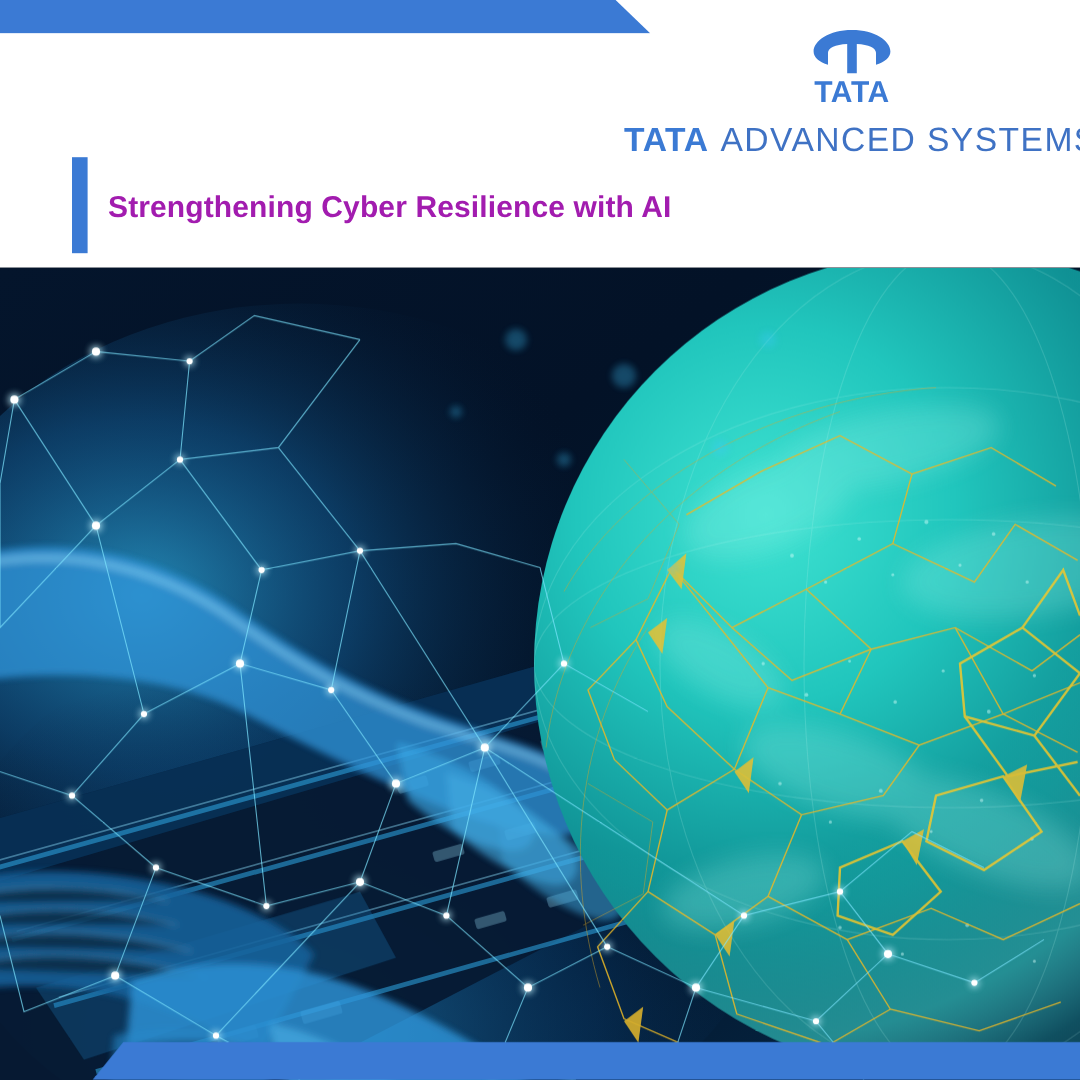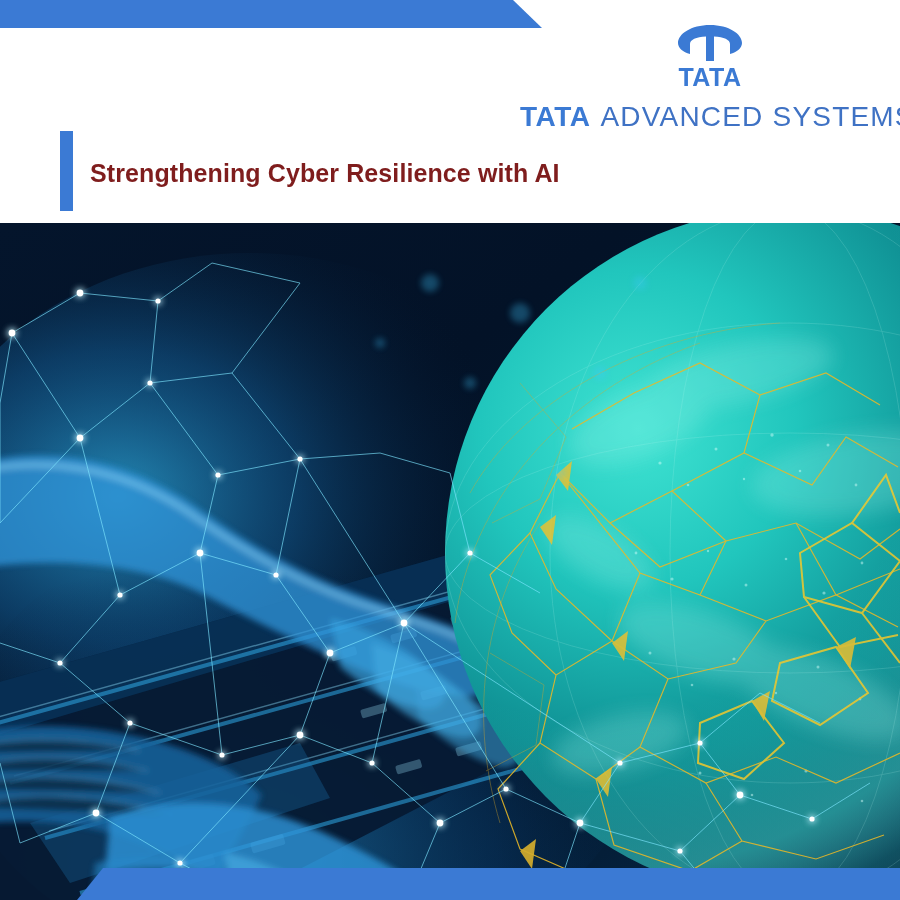--- a/index.html
+++ b/index.html
@@ -25,21 +25,21 @@
     font-family:"Liberation Sans",sans-serif;line-height:30px;}
 
   .brand-line{position:absolute;left:520px;top:100px;width:360px;height:34px;
     display:flex;align-items:center;justify-content:flex-start;white-space:nowrap;}
   .bl-tata{font-size:28px;font-weight:bold;color:#3b7ad4;letter-spacing:0.5px;}
   .bl-rest{font-size:28px;font-weight:normal;color:#3f72c4;letter-spacing:1.2px;margin-left:10px;}
 
   
   .title-accent{position:absolute;left:60px;top:131px;width:13px;height:80px;background:#3b7ad4;}
   .title-text{position:absolute;left:90px;top:156px;height:40px;
-    font-size:25px;font-weight:bold;color:#7f1d1d;letter-spacing:0.1px;
+    font-size:25px;font-weight:bold;color:#a21caf;letter-spacing:0.1px;
     white-space:nowrap;line-height:34px;}
 
   
   .hero{position:absolute;left:0;top:223px;width:900px;height:677px;overflow:hidden;
         background:#030d1c;}
 
   .hero-svg{position:absolute;left:0;top:0;width:900px;height:677px;display:block;}
 
   
   .bottom-band{

